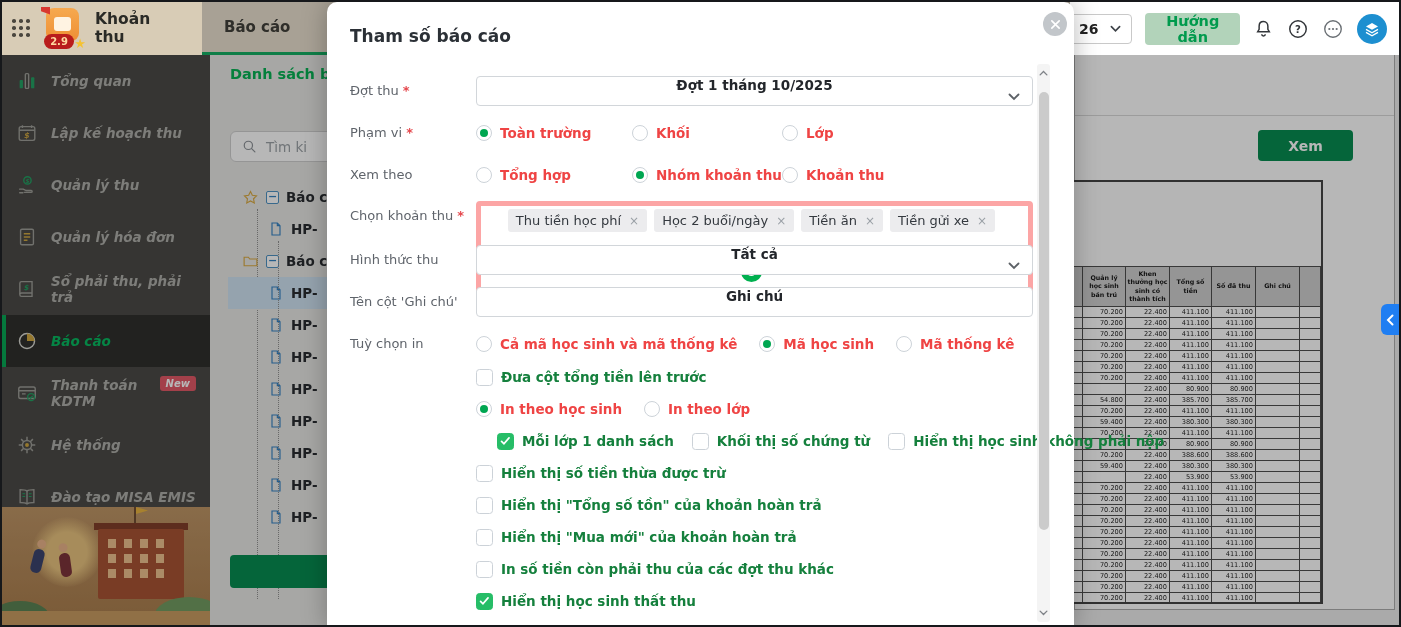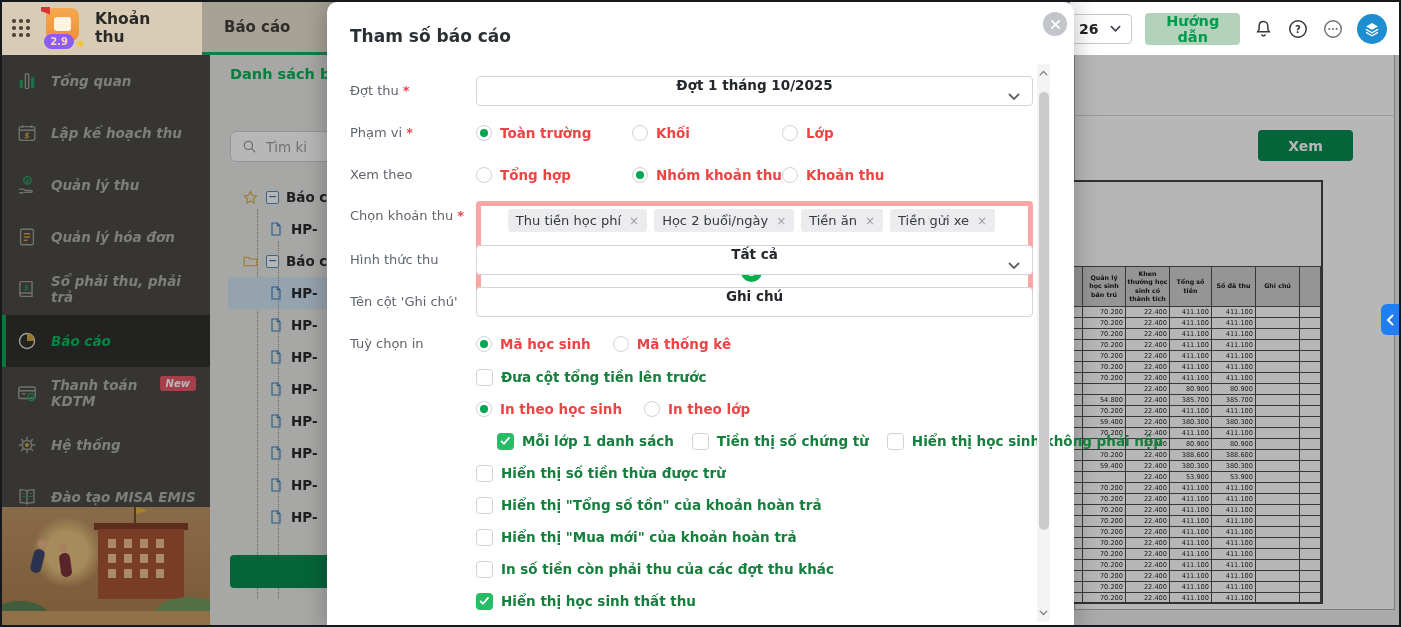--- a/index.html
+++ b/index.html
@@ -9,21 +9,21 @@
 
   
   header{position:absolute;top:0;left:0;right:0;height:53px;display:flex;z-index:10;}
   .hdr-left{width:200px;flex:none;background:#d8ccb6;display:flex;align-items:center;gap:9px;padding:0 10px;}
   .grid-icon{width:19px;height:19px;display:grid;grid-template-columns:repeat(3,1fr);gap:2.5px;flex:none;}
   .grid-icon i{width:3.6px;height:3.6px;border-radius:50%;background:#4a463e;}
   .logo{position:relative;width:46px;height:46px;flex:none;}
   .logo-box{position:absolute;left:6px;top:2px;width:33px;height:33px;border-radius:8px;background:linear-gradient(#f6a94f,#ee8f35);}
   .logo-box::after{content:"";position:absolute;inset:9px 8px 10px 8px;background:#fff3e2;border-radius:3px;}
   .logo-flag{position:absolute;left:1px;top:1px;width:9px;height:8px;background:#d8372f;clip-path:polygon(0 0,100% 0,100% 100%,0 60%);}
-  .logo-ribbon{position:absolute;left:4px;bottom:3px;min-width:30px;height:15px;padding:0 5px;border-radius:8px;background:#8b5cf6;
+  .logo-ribbon{position:absolute;left:4px;bottom:3px;min-width:30px;height:15px;padding:0 5px;border-radius:8px;background:#b91c1c;
     color:#ffd9a0;font-size:10px;font-weight:700;display:flex;align-items:center;justify-content:center;}
   .logo-star{position:absolute;right:0px;bottom:2px;color:#f4c232;font-size:13px;line-height:1;}
   .app-title{font-size:15.5px;font-weight:700;color:#2a2a26;line-height:1.15;width:78px;}
   .hdr-tabs{flex:1;background:#a8a195;border-bottom:3px solid #0f7e48;display:flex;align-items:center;}
   .tab{padding:0 22px;font-size:15px;font-weight:700;color:#2f2e2a;height:50px;display:flex;align-items:center;}
   .hdr-right{flex:none;width:329px;background:#ffffff;display:flex;align-items:center;gap:13px;padding-right:12px;}
   .year-dd{margin-left:-26px;height:30px;border:1px solid #c9c9c9;border-radius:4px;background:#fff;display:flex;align-items:center;
     gap:12px;padding:0 10px 0 34px;font-size:14px;font-weight:600;color:#222;}
   .guide-btn{height:32px;padding:0 16px;border:none;border-radius:4px;background:#b2d3ba;color:#009a4d;font-size:14.5px;font-weight:700;
     font-family:inherit;}
@@ -759,20 +759,24 @@
       <span class="flabel lh30">Tên cột 'Ghi chú'</span>
       <div class="fctrl select">
         <span>Ghi chú</span>
       </div>
     </div>
 
     <div class="frow" style="top:328px">
       <span class="flabel lh28">Tuỳ chọn in</span>
       <div class="fctrl2 flexrow" id="opts-tuy-chon-in">
           <span class="radio-opt">
+            <span class="radio"></span>
+            <span>Cả mã học sinh và mã thống kê</span>
+          </span>
+          <span class="radio-opt">
             <span class="radio on"></span>
             <span>Mã học sinh</span>
           </span>
           <span class="radio-opt">
             <span class="radio"></span>
             <span>Mã thống kê</span>
           </span>
         </div>
     </div>
 
@@ -803,21 +807,21 @@
           <label class="check-opt">
             <span class="checkbox on">
               <svg width="11" height="10" viewBox="0 0 14 12">
                 <path d="M2 6.5l3 3 6.5-7.5" fill="none" stroke="#fff" stroke-width="2.2" stroke-linecap="round"></path>
               </svg>
             </span>
             <span>Mỗi lớp 1 danh sách</span>
           </label>
           <label class="check-opt">
             <span class="checkbox"></span>
-            <span>Tiền thị số chứng từ</span>
+            <span>Khối thị số chứng từ</span>
           </label>
           <label class="check-opt">
             <span class="checkbox"></span>
             <span>Hiển thị học sinh không phải nộp</span>
           </label>
         </div>
     </div>
 
     <div class="frow" style="top:457px">
       <div class="fctrl2 chk-col" id="chk-bottom">

